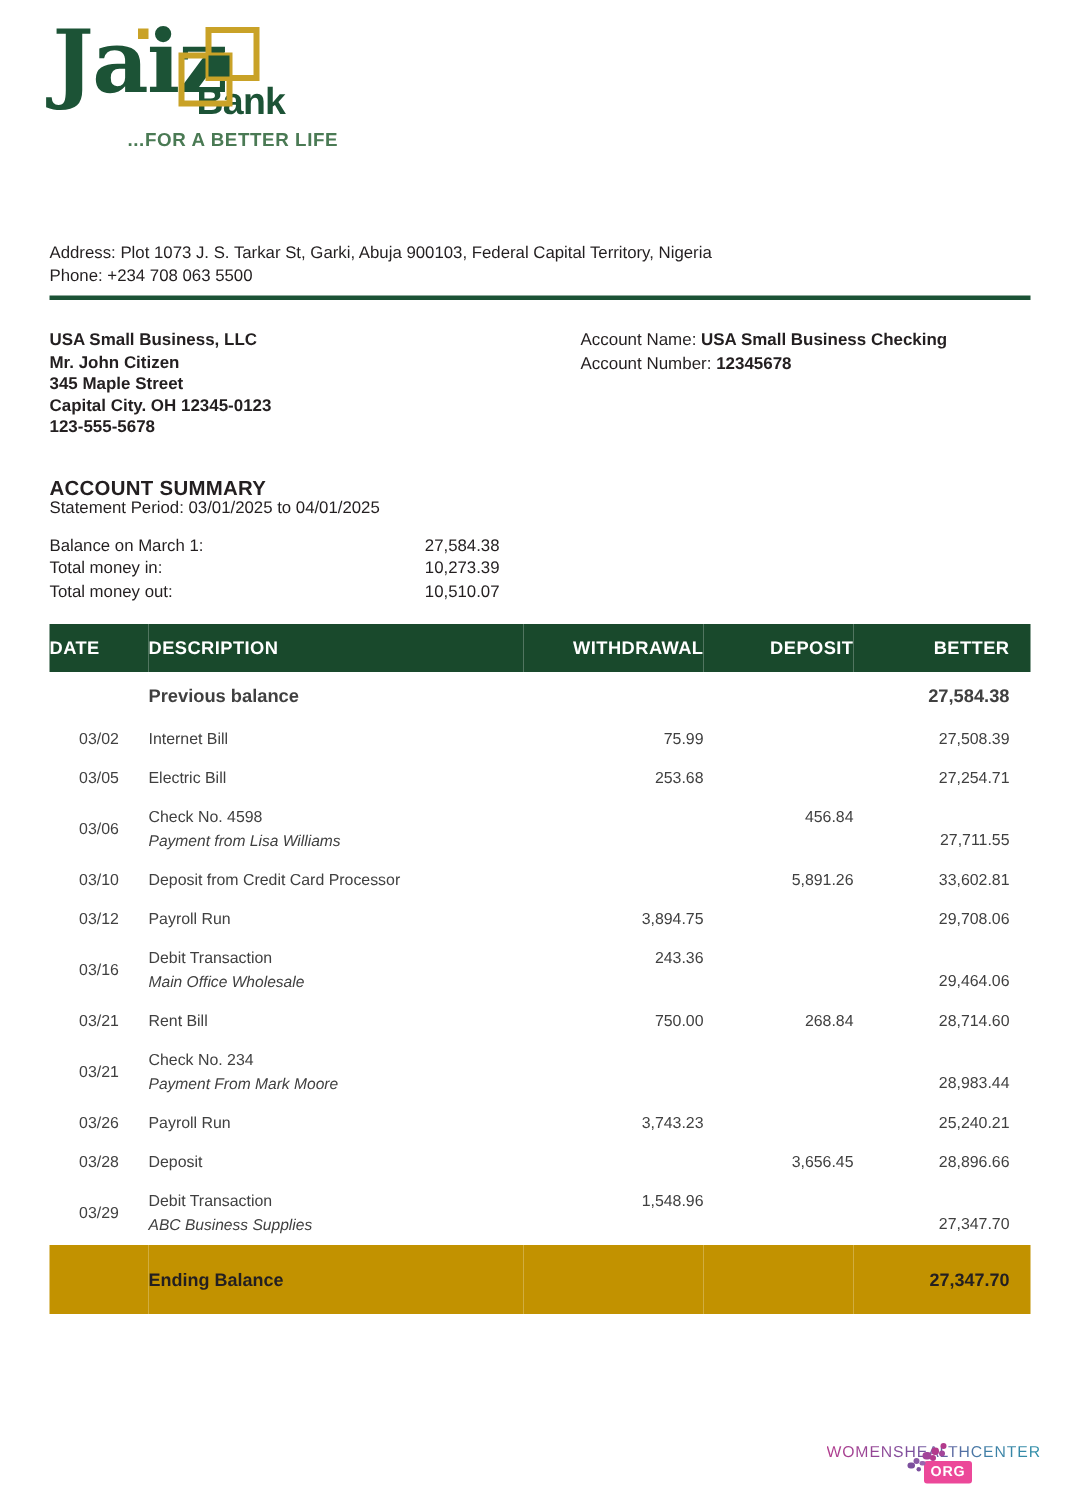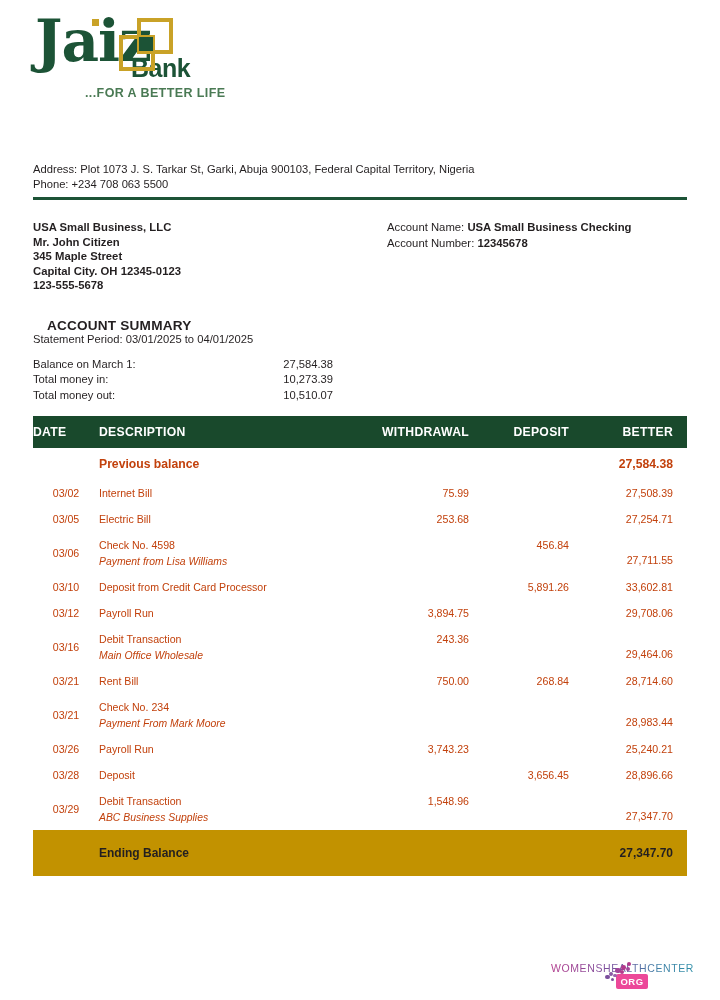--- a/index.html
+++ b/index.html
@@ -122,21 +122,20 @@
     padding-left: 20px;
   }
   .acct-block b { font-weight: 700; }
 
   
   .summary-title {
     margin-top: 25px;
     font-size: 13.6px;
     font-weight: 700;
     letter-spacing: 0.2px;
-    margin-left: 14px;
   }
   .stmt-period {
     font-size: 11.2px;
   }
   .summary-table {
     margin-top: 13px;
     border-collapse: collapse;
     font-size: 11.2px;
   }
   .summary-table td {
@@ -163,21 +162,21 @@
     text-align: left;
   }
   .txn thead th.c-date  { width: 66px;  }
   .txn thead th.c-desc  { width: 250px; }
   .txn thead th.c-wd    { width: 120px; text-align: right; }
   .txn thead th.c-dep   { width: 100px; text-align: right; }
   .txn thead th.c-bal   { width: 104px; text-align: right; padding-right: 14px; }
 
   .txn tbody td {
     font-size: 10.6px;
-    color: #c2410c;
+    color: #404040;
     vertical-align: middle;
     padding: 7px 0;
   }
   .txn tbody td.date { text-align: center; padding-left: 0; }
   .txn tbody td.desc { padding-left: 0; }
   .txn tbody td.num  { text-align: right; }
   .txn tbody td.bal  { text-align: right; padding-right: 14px; }
 
   .txn tbody tr.prev td {
     font-size: 12.2px;

